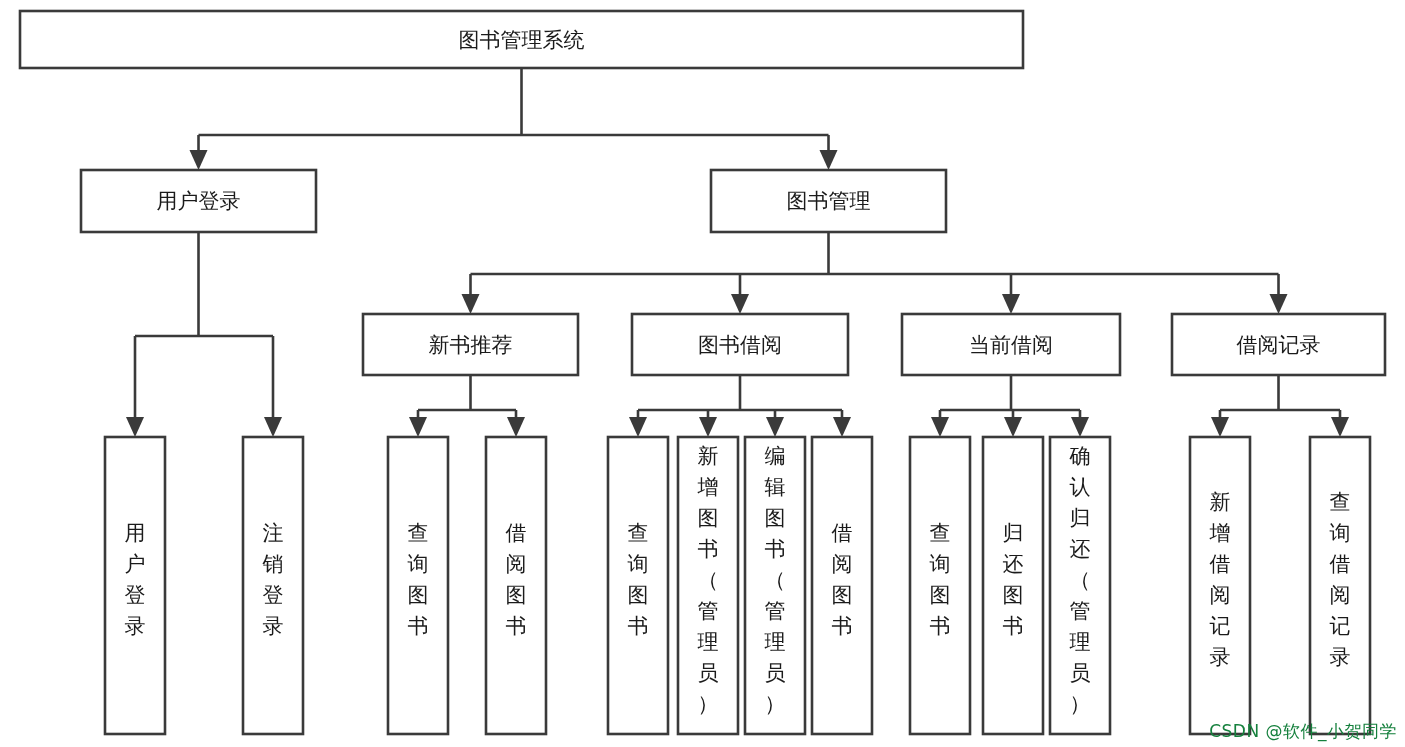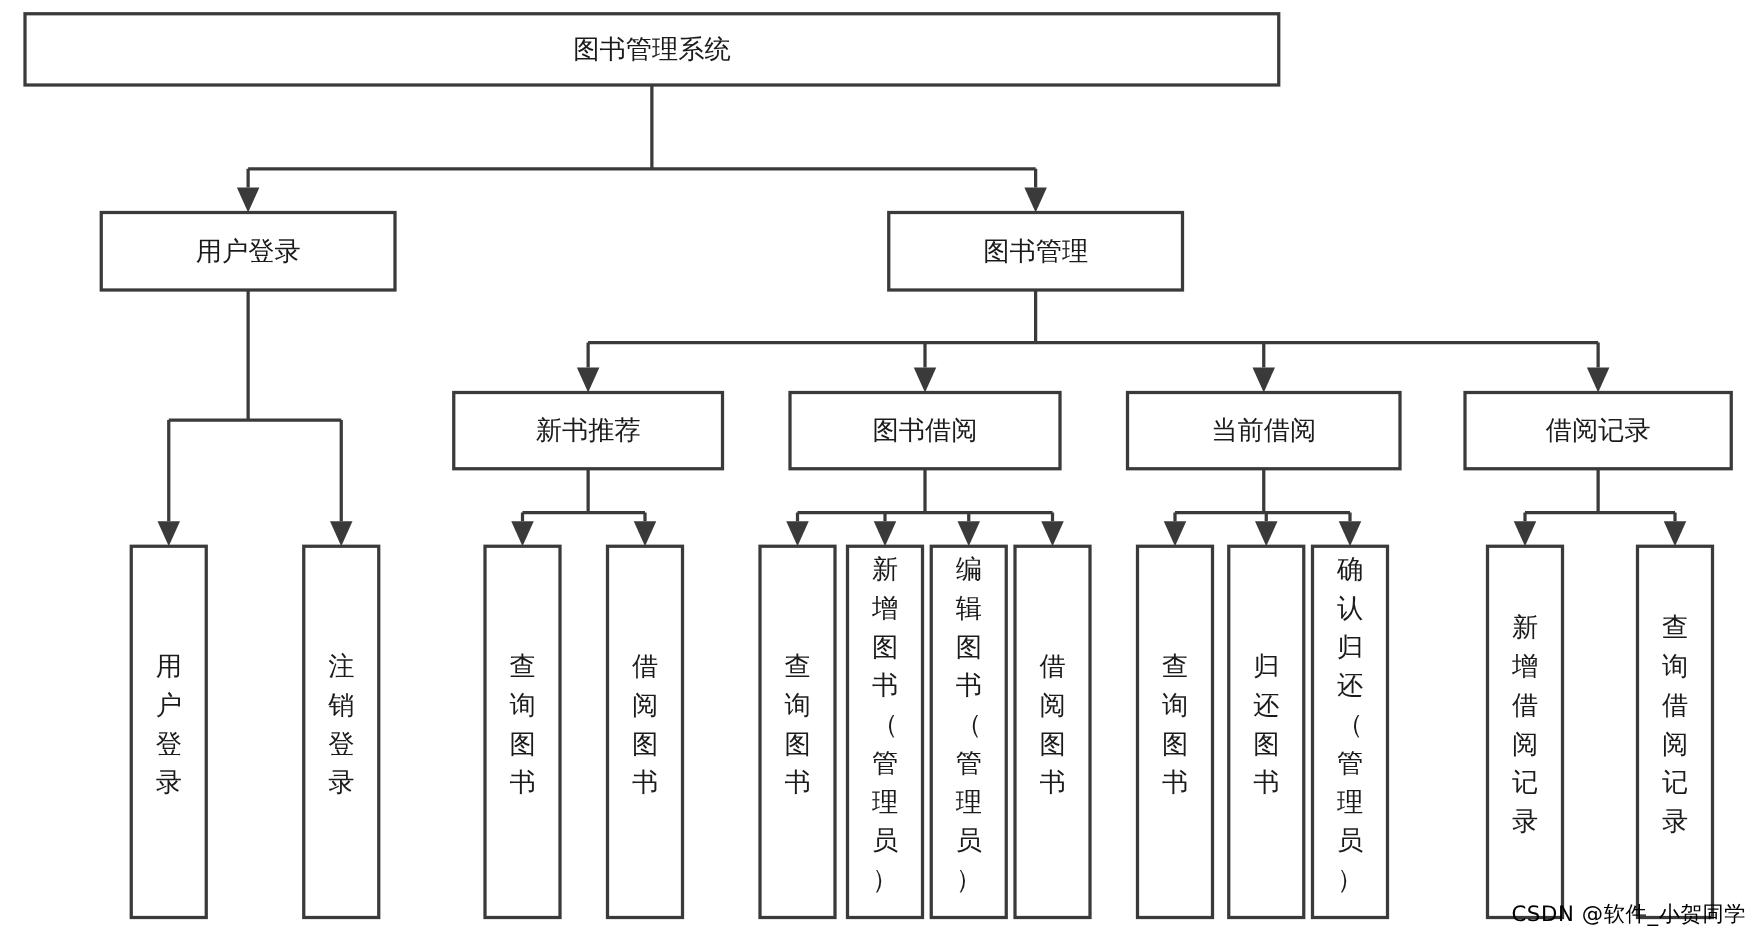--- a/index.html
+++ b/index.html
@@ -35,21 +35,21 @@
     font-family:"DejaVu Sans","Liberation Sans",sans-serif;
     font-size:21px;
     text-anchor:middle;
   }
   .watermark{
     position:absolute;
     right:8px;
     bottom:4px;
     font-family:"DejaVu Sans","Liberation Sans",sans-serif;
     font-size:17px;
-    color:#000000;
+    color:#15803d;
     letter-spacing:0.5px;
     white-space:nowrap;
   }
 </style>
 </head>
 <body>
 
 <div id="diagram-root">
 
   <svg id="diagram-svg" viewBox="0 0 1405 747">

